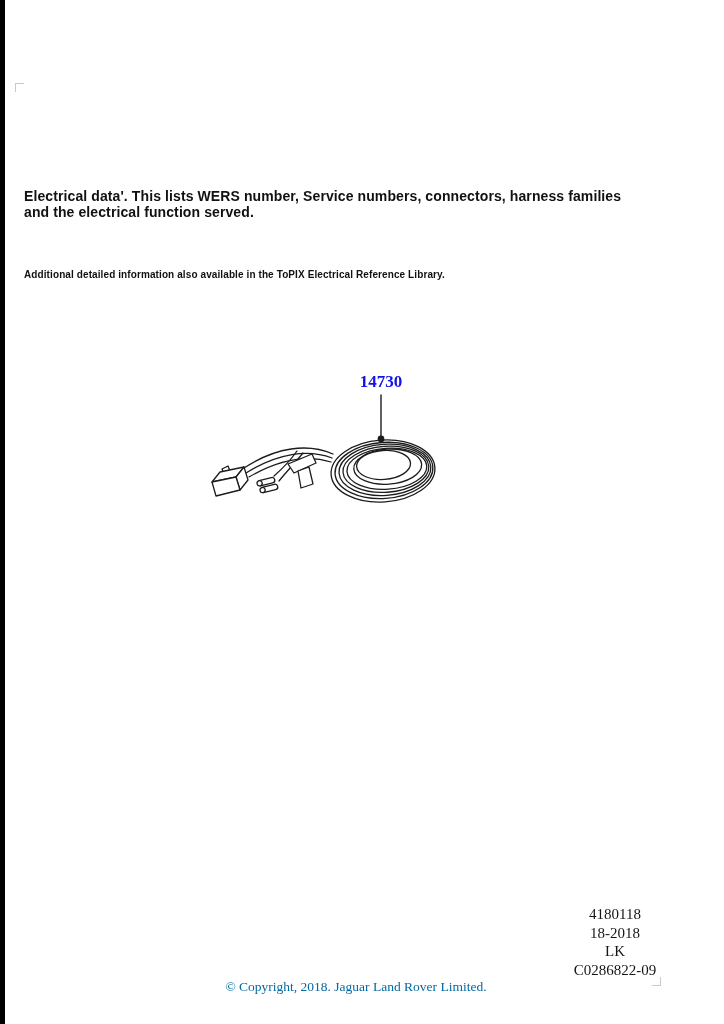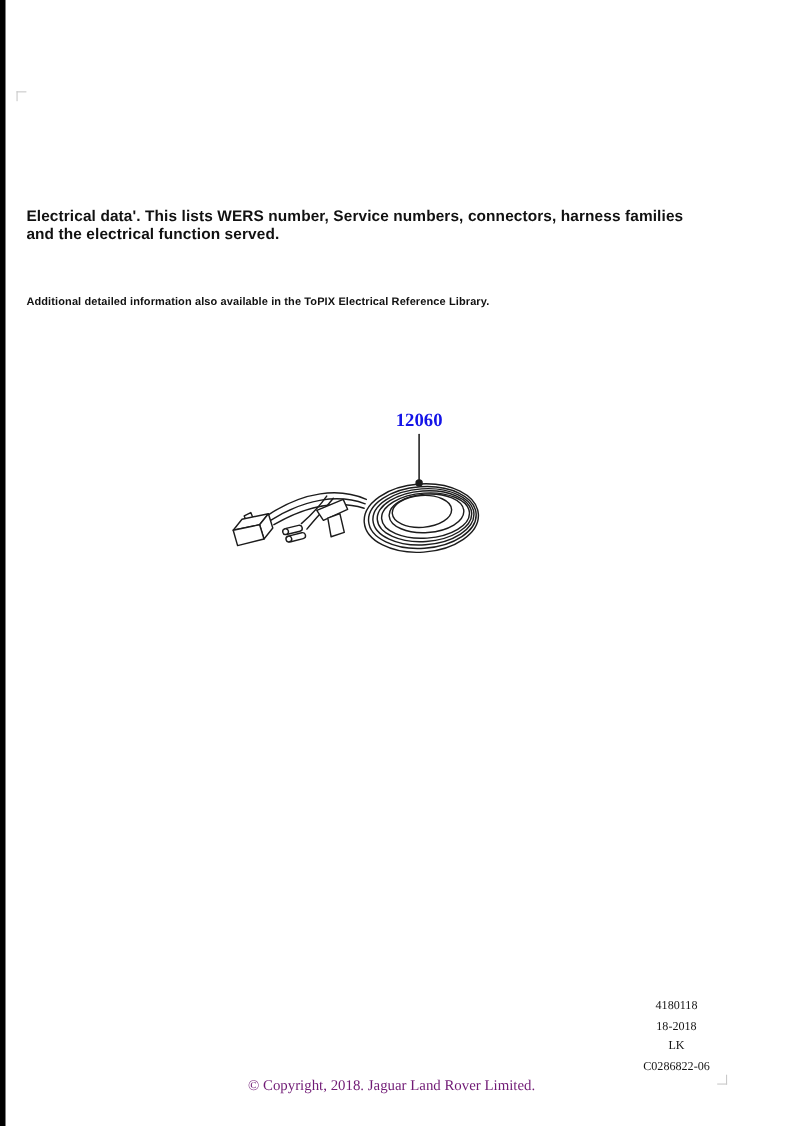--- a/index.html
+++ b/index.html
@@ -39,46 +39,46 @@
     text-decoration: none;
     cursor: pointer;
   }
 
   .figure-wrap { position: absolute; left: 200px; top: 392px; width: 250px; height: 118px; }
 
   .ref-block {
     position: absolute; left: 553px; top: 905px; width: 124px;
     text-align: center;
     font-family: "Liberation Serif", "DejaVu Serif", serif;
-    font-size: 11px; line-height: 18.5px;
+    font-size: 15px; line-height: 18.5px;
     color: #151515;
   }
   .copyright {
     position: absolute; left: 156px; top: 979px; width: 400px;
     text-align: center;
     font-family: "Liberation Serif", "DejaVu Serif", serif;
     font-size: 13.5px;
-    color: #701a75;
+    color: #0369a1;
   }
 </style>
 </head>
 <body>
 
 <div class="edge-bar"></div>
 
 <div class="crop-mark crop-tl"></div>
 <div class="crop-mark crop-br"></div>
 
 <div class="intro">
   <div>Electrical data'. This lists WERS number, Service numbers, connectors, harness families</div>
   <div>and the electrical function served.</div>
 </div>
 <div class="intro2">Additional detailed information also available in the ToPIX Electrical Reference Library.</div>
 
-<div class="callout" style="color: rgb(20, 20, 232);">12060</div>
+<div class="callout" style="color: rgb(20, 20, 232);">14730</div>
 
 <div class="figure-wrap">
   <svg width="250" height="118" viewBox="0 0 250 118">
     <g stroke="#1c1c1c" fill="none" stroke-width="1.3" stroke-linecap="round" stroke-linejoin="round">
 
       <g>
         <line x1="181" y1="3" x2="181" y2="46" stroke-width="1.4"></line>
         <circle cx="181" cy="47" r="3.4" fill="#1c1c1c" stroke="none"></circle>
       </g>
 
@@ -123,16 +123,16 @@
         <polygon points="98,79 109,75 113,92 101,96"></polygon>
       </g>
     </g>
   </svg>
 </div>
 
 <div class="ref-block">
   <div>4180118</div>
   <div>18-2018</div>
   <div>LK</div>
-  <div>C0286822-06</div>
+  <div>C0286822-09</div>
 </div>
 
 <div class="copyright">© Copyright, 2018. Jaguar Land Rover Limited.</div>
 
 </body></html>

